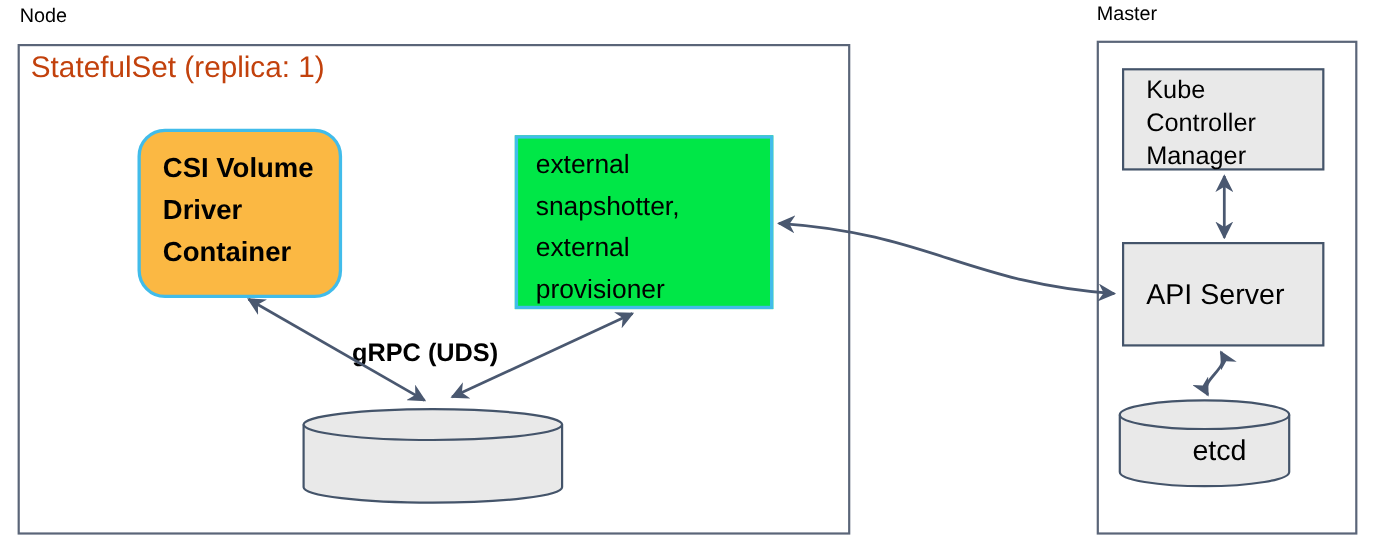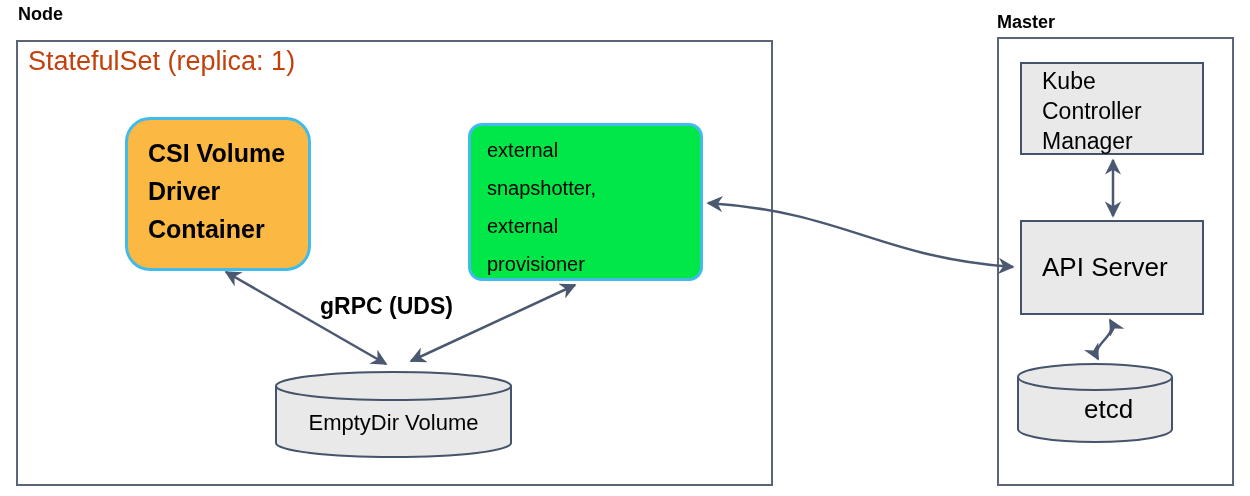--- a/index.html
+++ b/index.html
@@ -19,21 +19,21 @@
     width: 1250px;
     height: 496px;
     background: #ffffff;
     font-family: "Liberation Sans", sans-serif;
     color: var(--text_color);
     overflow: hidden;
   }
   .abs { position: absolute; }
   .group-label {
     font-size: 18px;
-    font-weight: bold;
+    font-weight: normal;
     color: #000;
   }
   .outer-box {
     border: 2px solid var(--outer_border);
     background: transparent;
   }
   .statefulset-label {
     font-size: 27px;
     color: #c2410c;
   }
@@ -45,25 +45,24 @@
   .csi-box {
     background: var(--orange_fill);
     font-size: 25px;
     font-weight: bold;
     line-height: 38px;
     padding: 14px 6px 0 20px;
     border-radius: 25px;
   }
   .sidecar-box {
     background: var(--green_fill);
-    font-size: 20px;
+    font-size: 24px;
     font-weight: normal;
     line-height: 38px;
     padding: 5px 6px 0 16px;
-    border-radius: 14px;
   }
   .grpc-label {
     font-size: 23px;
     font-weight: bold;
     color: #000;
   }
   .inner-box {
     background: var(--gray_fill);
     border: 2px solid var(--gray_border);
     white-space: pre-line;
@@ -122,23 +121,23 @@
 
   <div class="abs fill-box csi-box" style="left:125px; top:117px; width:186px; height:154px;">CSI Volume
 Driver
 Container</div>
 
   <div class="abs fill-box sidecar-box" style="left:468px; top:123px; width:235px; height:158px;">external
 snapshotter,
 external
 provisioner</div>
 
-  <div class="abs grpc-label" style="left:320px; top:293px;">gRPC (UDS)</div>
+  <div class="abs grpc-label" style="left:320px; top:307px;">gRPC (UDS)</div>
 
-  <div class="abs group-label" style="left:997px; top:12px;text-align:right;">Master</div>
+  <div class="abs group-label" style="left:997px; top:2px;text-align:right;">Master</div>
 
   <div class="abs outer-box" style="left:997px; top:37px; width:237px; height:449px;"></div>
 
   <div class="abs inner-box kcm-box" style="left:1020px; top:62px; width:184px; height:93px;">Kube
 Controller
 Manager</div>
 
   <div class="abs inner-box api-box" style="left:1020px; top:220px; width:184px; height:95px;">API Server</div>
 
   <svg class="overlay" viewBox="0 0 1250 496">
@@ -160,17 +159,16 @@
       <ellipse class="cyl-top" cx="1095" cy="377" rx="77" ry="13"></ellipse>
     </g>
 
     <path class="edge" d="M226,272 L386,364" marker-start="url(#ah)" marker-end="url(#ah)"></path>
     <path class="edge" d="M575,285 L411,361" marker-start="url(#ah)" marker-end="url(#ah)"></path>
     <path class="edge" d="M708,203 C845,212 878,257 1013,267" marker-start="url(#ah)" marker-end="url(#ah)"></path>
     <path class="edge" d="M1113,160 L1113,216" marker-start="url(#ah)" marker-end="url(#ah)"></path>
     <path class="edge" d="M1110,320 C1119,336 1090,344 1098,359" marker-start="url(#ah)" marker-end="url(#ah)"></path>
   </svg>
 
-  <div class="abs cyl-label emptydir-label" style="left:276px; top:410px;">EmptyDir Volume</div>
 
   <div class="abs cyl-label etcd-label" style="left:1040px; top:394px;">etcd</div>
 
 </div>
 
 </body></html>

